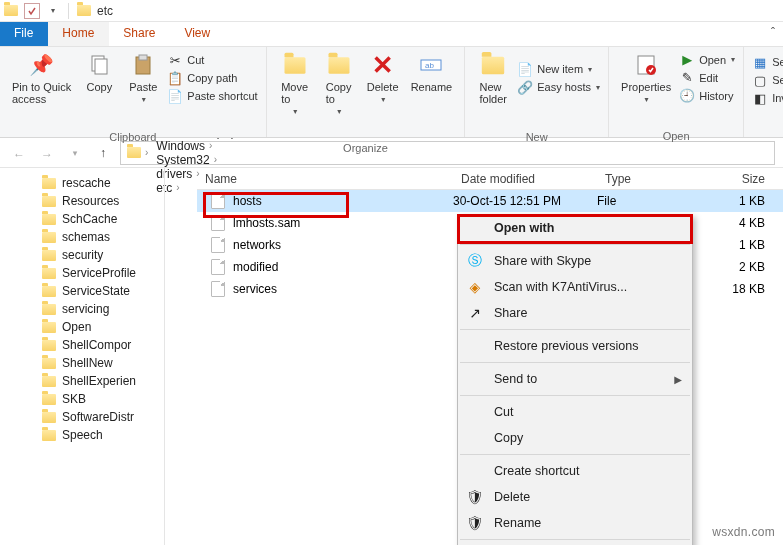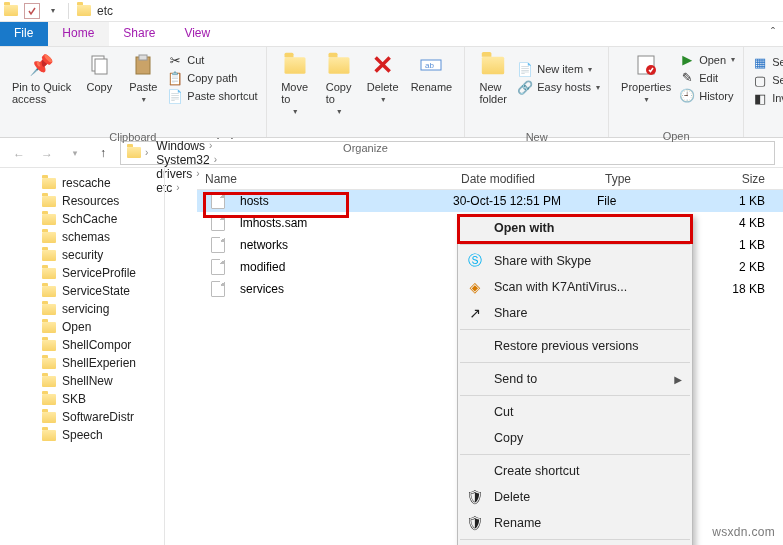--- a/index.html
+++ b/index.html
@@ -2,21 +2,21 @@
 <html><head>
 <meta charset="utf-8">
 <style>
 * { margin: 0; padding: 0; box-sizing: border-box; font-family: "Segoe UI", Arial, sans-serif; }
 body { width: 783px; height: 545px; background: #fff; overflow: hidden; font-size: 12px; color: #000; position: relative; }
 .titlebar { height: 22px; background: #fff; display: flex; align-items: center; border-bottom: 1px solid #e5e5e5; }
 .tb-icon { width: 18px; height: 18px; margin: 0 2px; display: flex; align-items: center; justify-content: center; }
 .folder-mini { width: 14px; height: 11px; background: linear-gradient(#ffe9a2,#f8d36a); border-radius: 1px; position: relative; }
 .folder-mini::before { content:""; position:absolute; top:-3px; left:0; width:6px; height:3px; background:#f8d36a; border-radius:1px 1px 0 0; }
 .tabstrip { height: 24px; display: flex; background: #fff; }
-.tab { padding: 4px 14px; color: #a21caf; border-right: 1px solid transparent; cursor: default; }
+.tab { padding: 4px 14px; color: #c2410c; border-right: 1px solid transparent; cursor: default; }
 .tab.file { background: #1979ca; color: #fff; }
 .tab.active { background: #f3f3f3; }
 .ribbon { height: 92px; background: #f5f6f7; border-top: 1px solid #e3e3e3; border-bottom: 1px solid #d7d7d7; display: flex; position: relative; }
 .rgroup { display: flex; flex-direction: column; align-items: center; padding: 2px 8px 0 8px; border-right: 1px solid #e3e3e3; }
 .rgroup:last-child { border-right: none; }
 .rgroup .items { display: flex; gap: 4px; flex: 1; }
 .rgroup .lbl { font-size: 11px; color: #666; padding-bottom: 2px; margin-top: 24px; }
 .rbtn { display: flex; flex-direction: column; align-items: center; justify-content: flex-start; padding: 2px 4px; min-width: 40px; gap: 2px; }
 .rbtn .ic { width: 28px; height: 28px; display: flex; align-items: center; justify-content: center; font-size: 20px; }
 .rbtn .tx { font-size: 11px; line-height: 12px; color: #333; }
@@ -31,21 +31,21 @@
 .crumb { display: flex; align-items: center; gap: 4px; padding: 0 4px; font-size: 12px; color:#222; }
 .crumb .sep { color:#888; font-size:10px; }
 .content { display:flex; height: calc(545px - 22px - 24px - 92px - 30px); position: relative; }
 .tree { width: 165px; border-right: 1px solid #e5e5e5; overflow: hidden; padding-top: 6px; }
 .tree-item { display:flex; align-items:center; gap:6px; padding: 2px 0 2px 42px; font-size:12px; color:#222; white-space: nowrap; }
 .filepane { flex:1; position: relative; margin-left: 32px; }
 .cols { display:flex; height: 22px; border-bottom: 1px solid #e5e5e5; align-items:center; color:#444; font-size:12px; }
 .cols div { padding-left: 8px; }
 .col-name { width: 256px; } .col-date { width: 144px; } .col-type { width: 116px; } .col-size { flex:1; text-align:right; padding-right: 18px !important; }
 .row { display:flex; height: 22px; align-items:center; font-size:12px; }
-.row .col-name { display:flex; align-items:center; gap:15px; padding-left:14px; }
+.row .col-name { display:flex; align-items:center; gap:8px; padding-left:14px; }
 .row.sel { background: #cce8ff; }
 .redbox { position: absolute; border: 3px solid #d80000; pointer-events: none; }
 .file-ic { width:14px; height:16px; background:#fff; border:1px solid #bbb; border-radius:1px; position:relative; }
 .file-ic::after { content:""; position:absolute; right:-1px; top:-1px; width:5px; height:5px; background:linear-gradient(135deg,#fff 50%,#bbb 50%); }
 .ctx { position:absolute; background:#f2f2f2; border:1px solid #bcbcbc; box-shadow: 3px 3px 6px rgba(0,0,0,0.25); width: 236px; }
 .ctx-item { display:flex; align-items:center; height: 26px; font-size:12.5px; color:#222; padding-left: 8px; gap: 10px; }
 .ctx-item .cic { width:18px; display:flex; justify-content:center; font-size:14px; }
 .ctx-item .arr { margin-left:auto; margin-right:10px; font-size:10px; color:#555; }
 .ctx-sep { height:1px; background:#d6d6d6; margin: 3px 2px; }
 .watermark { position:absolute; right:8px; bottom:6px; color:#7a7a7a; font-size:12px; letter-spacing:.3px; }
@@ -294,25 +294,25 @@
       <div class="tree-item">
         <span class="folder-mini"></span>
         <span>Open</span>
       </div>
       <div class="tree-item">
         <span class="folder-mini"></span>
         <span>ShellCompor</span>
       </div>
       <div class="tree-item">
         <span class="folder-mini"></span>
+        <span>ShellNew</span>
+      </div>
+      <div class="tree-item">
+        <span class="folder-mini"></span>
         <span>ShellExperien</span>
-      </div>
-      <div class="tree-item">
-        <span class="folder-mini"></span>
-        <span>ShellNew</span>
       </div>
       <div class="tree-item">
         <span class="folder-mini"></span>
         <span>SKB</span>
       </div>
       <div class="tree-item">
         <span class="folder-mini"></span>
         <span>SoftwareDistr</span>
       </div>
       <div class="tree-item">

